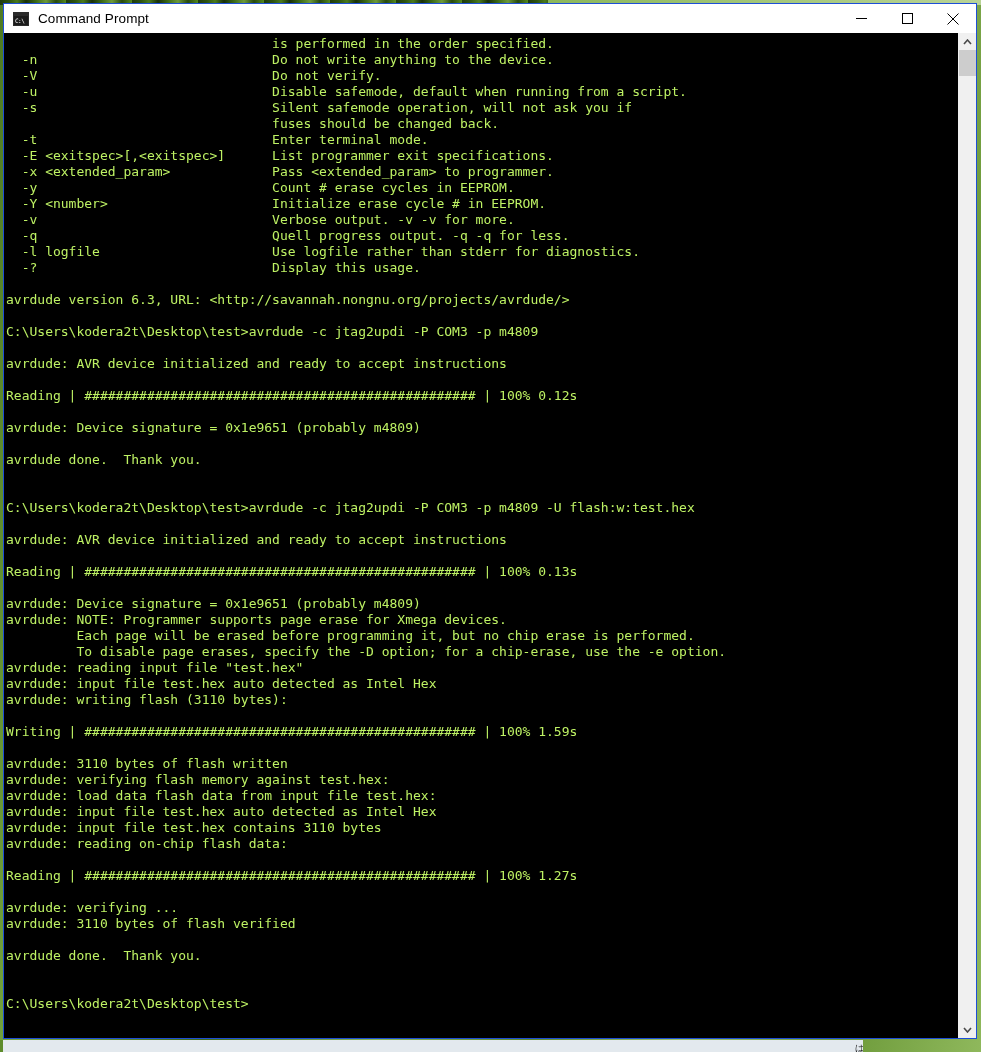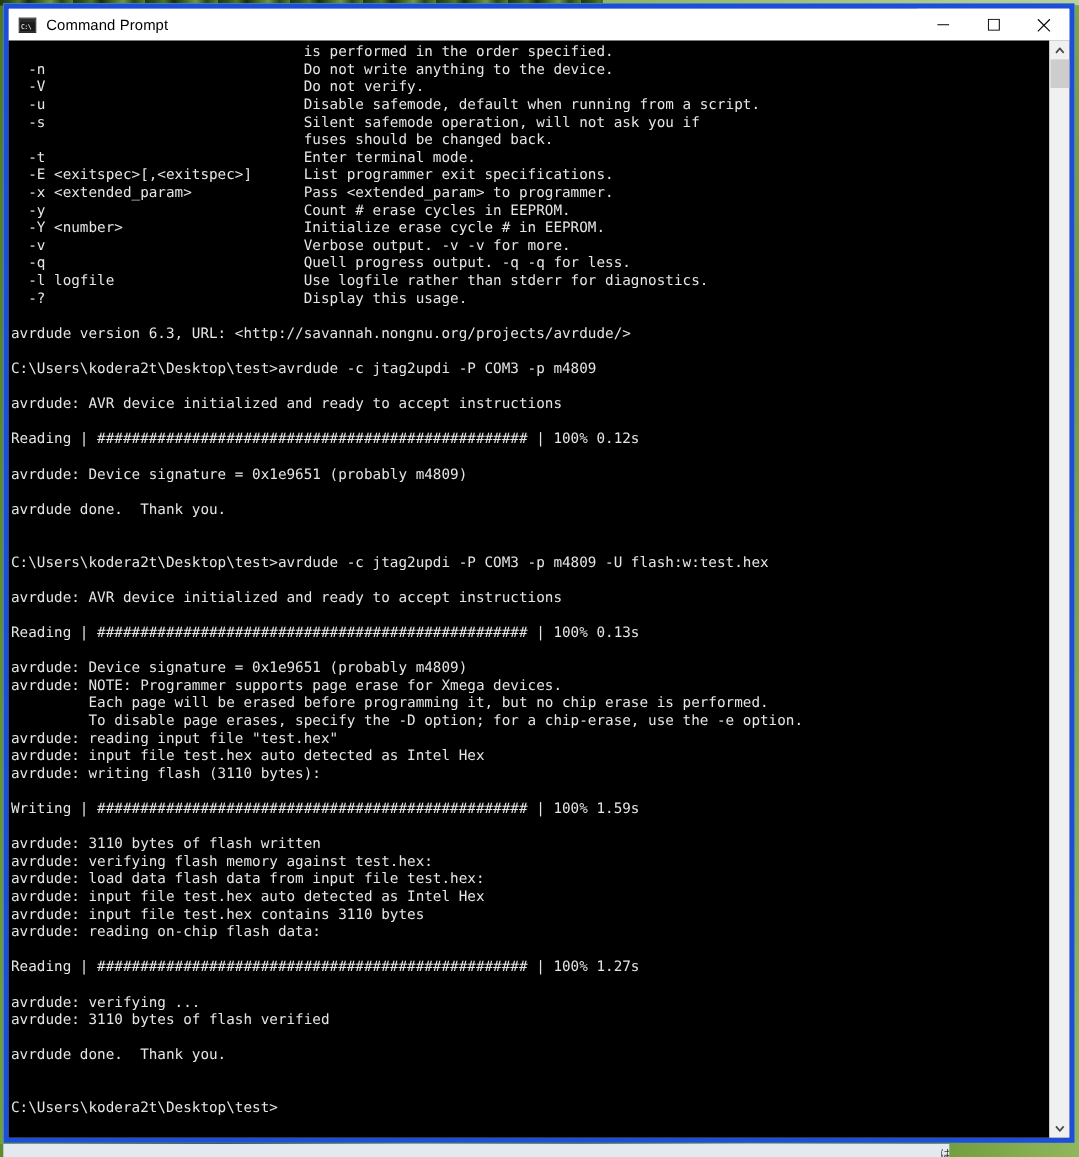--- a/index.html
+++ b/index.html
@@ -39,21 +39,21 @@
   }
 
   
   .window {
     position: absolute;
     left: 3px;
     top: 3px;
     width: 974px;
     height: 1036px;
     background: #ffffff;
-    border: 5px solid #1d4ed8;
+    border: 1px solid #1d4ed8;
     box-sizing: border-box;
     display: flex;
     flex-direction: column;
     justify-content: flex-end;
   }
 
   
   .titlebar {
     height: 29px;
     background: #ffffff;
@@ -122,21 +122,21 @@
   .console-wrap {
     flex: 1;
     display: flex;
     background: #000000;
     min-height: 0;
     position: relative;
   }
   .console {
     flex: 1;
     background: #000000;
-    color: #e5e5e5;
+    color: #bef264;
     font-family: "DejaVu Sans Mono", "Liberation Mono", monospace;
     font-size: 13px;
     line-height: 16px;
     padding: 3px 0 0 2px;
     white-space: pre;
     overflow: hidden;
     letter-spacing: 0px;
     box-sizing: border-box;
   }
 

